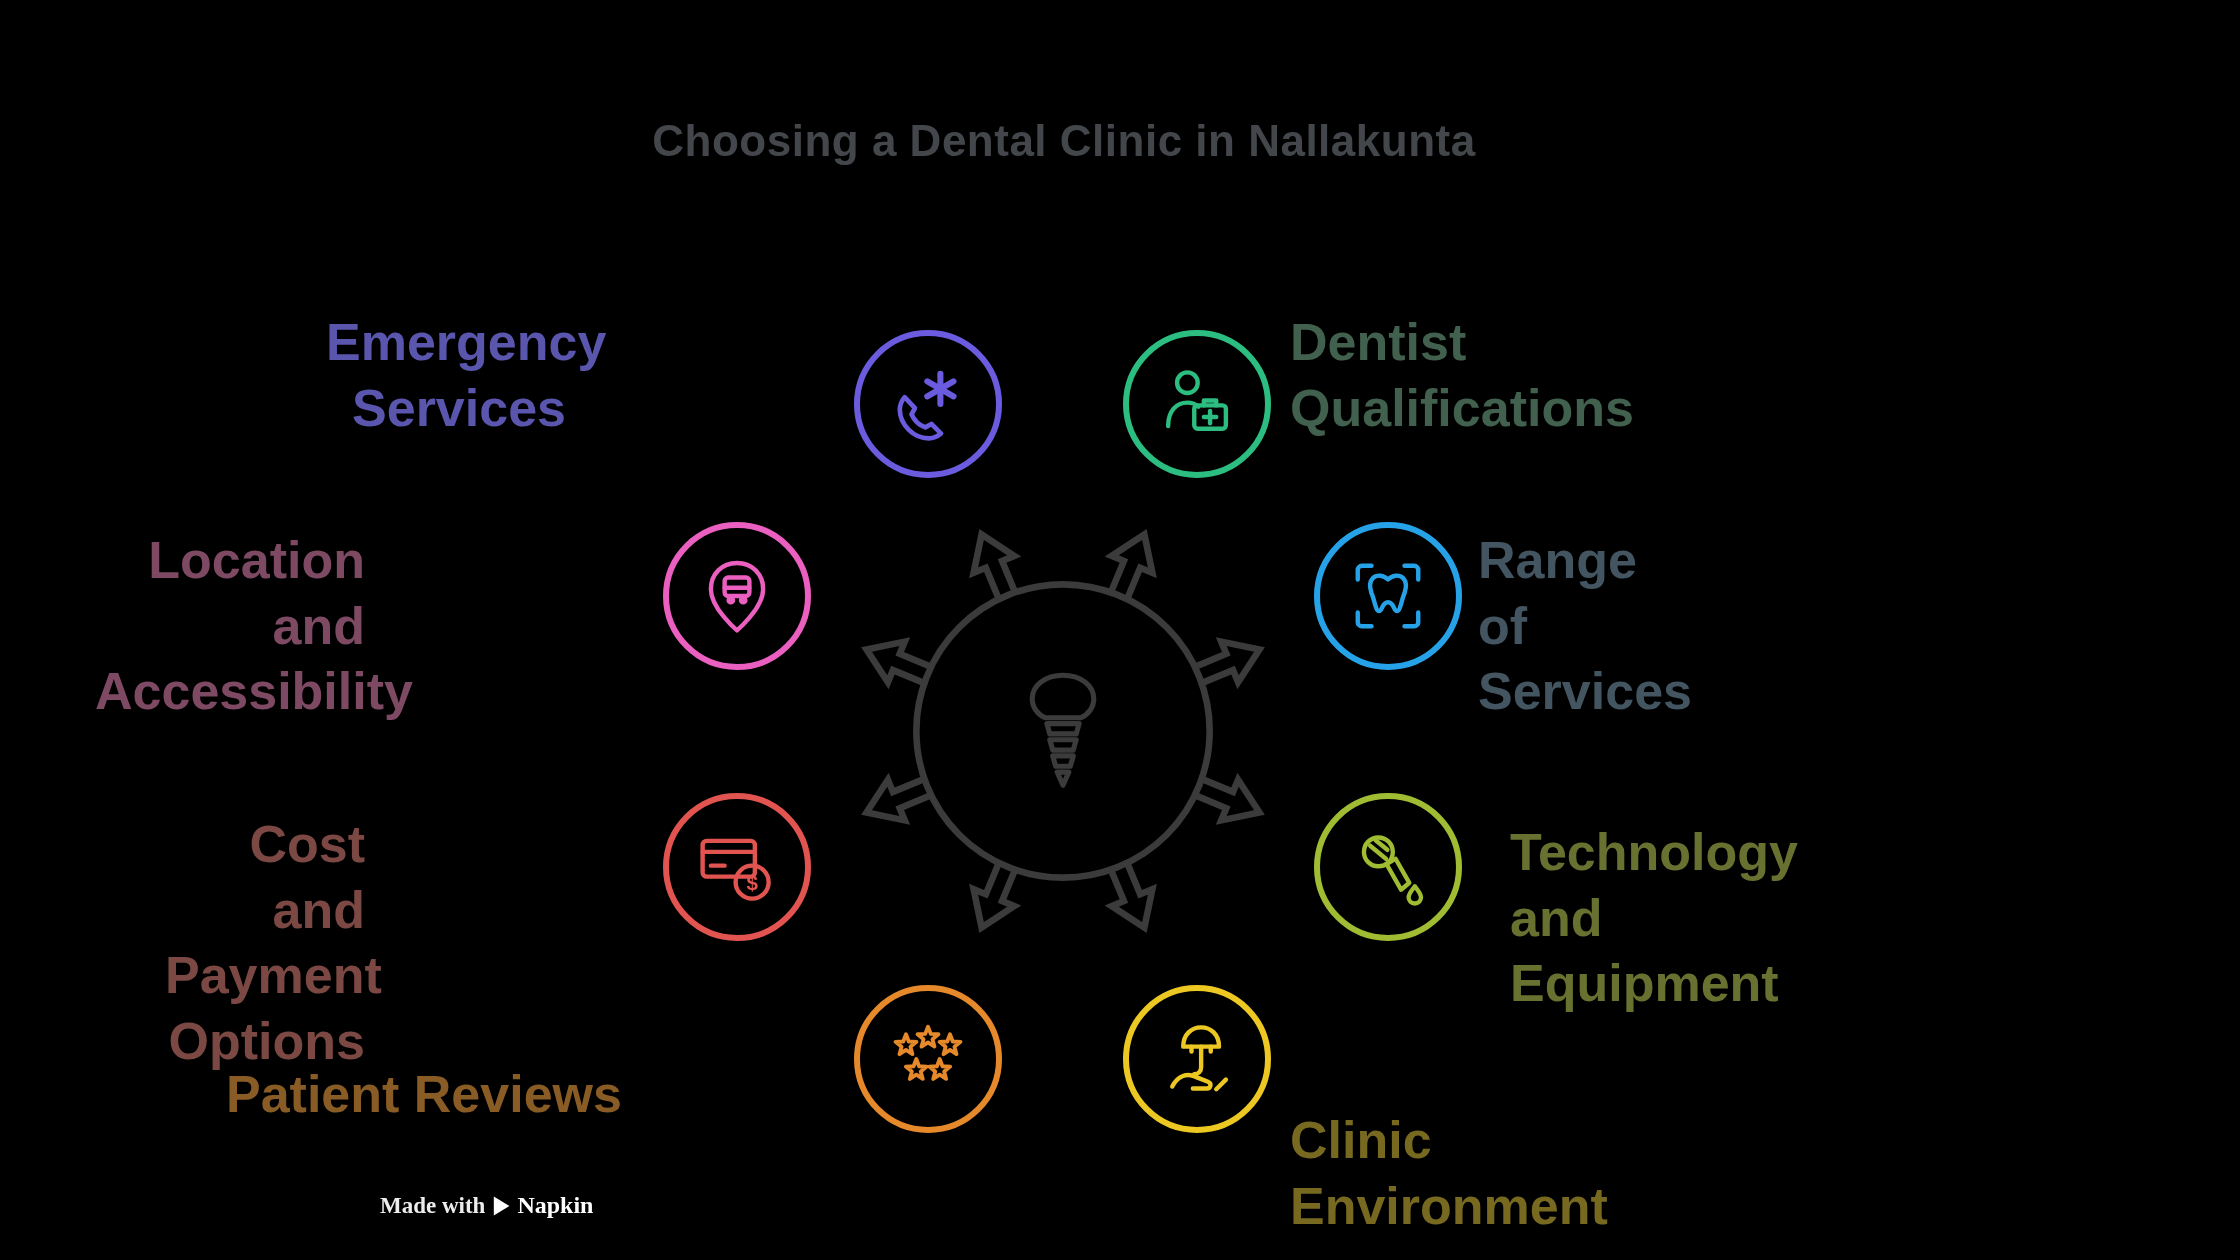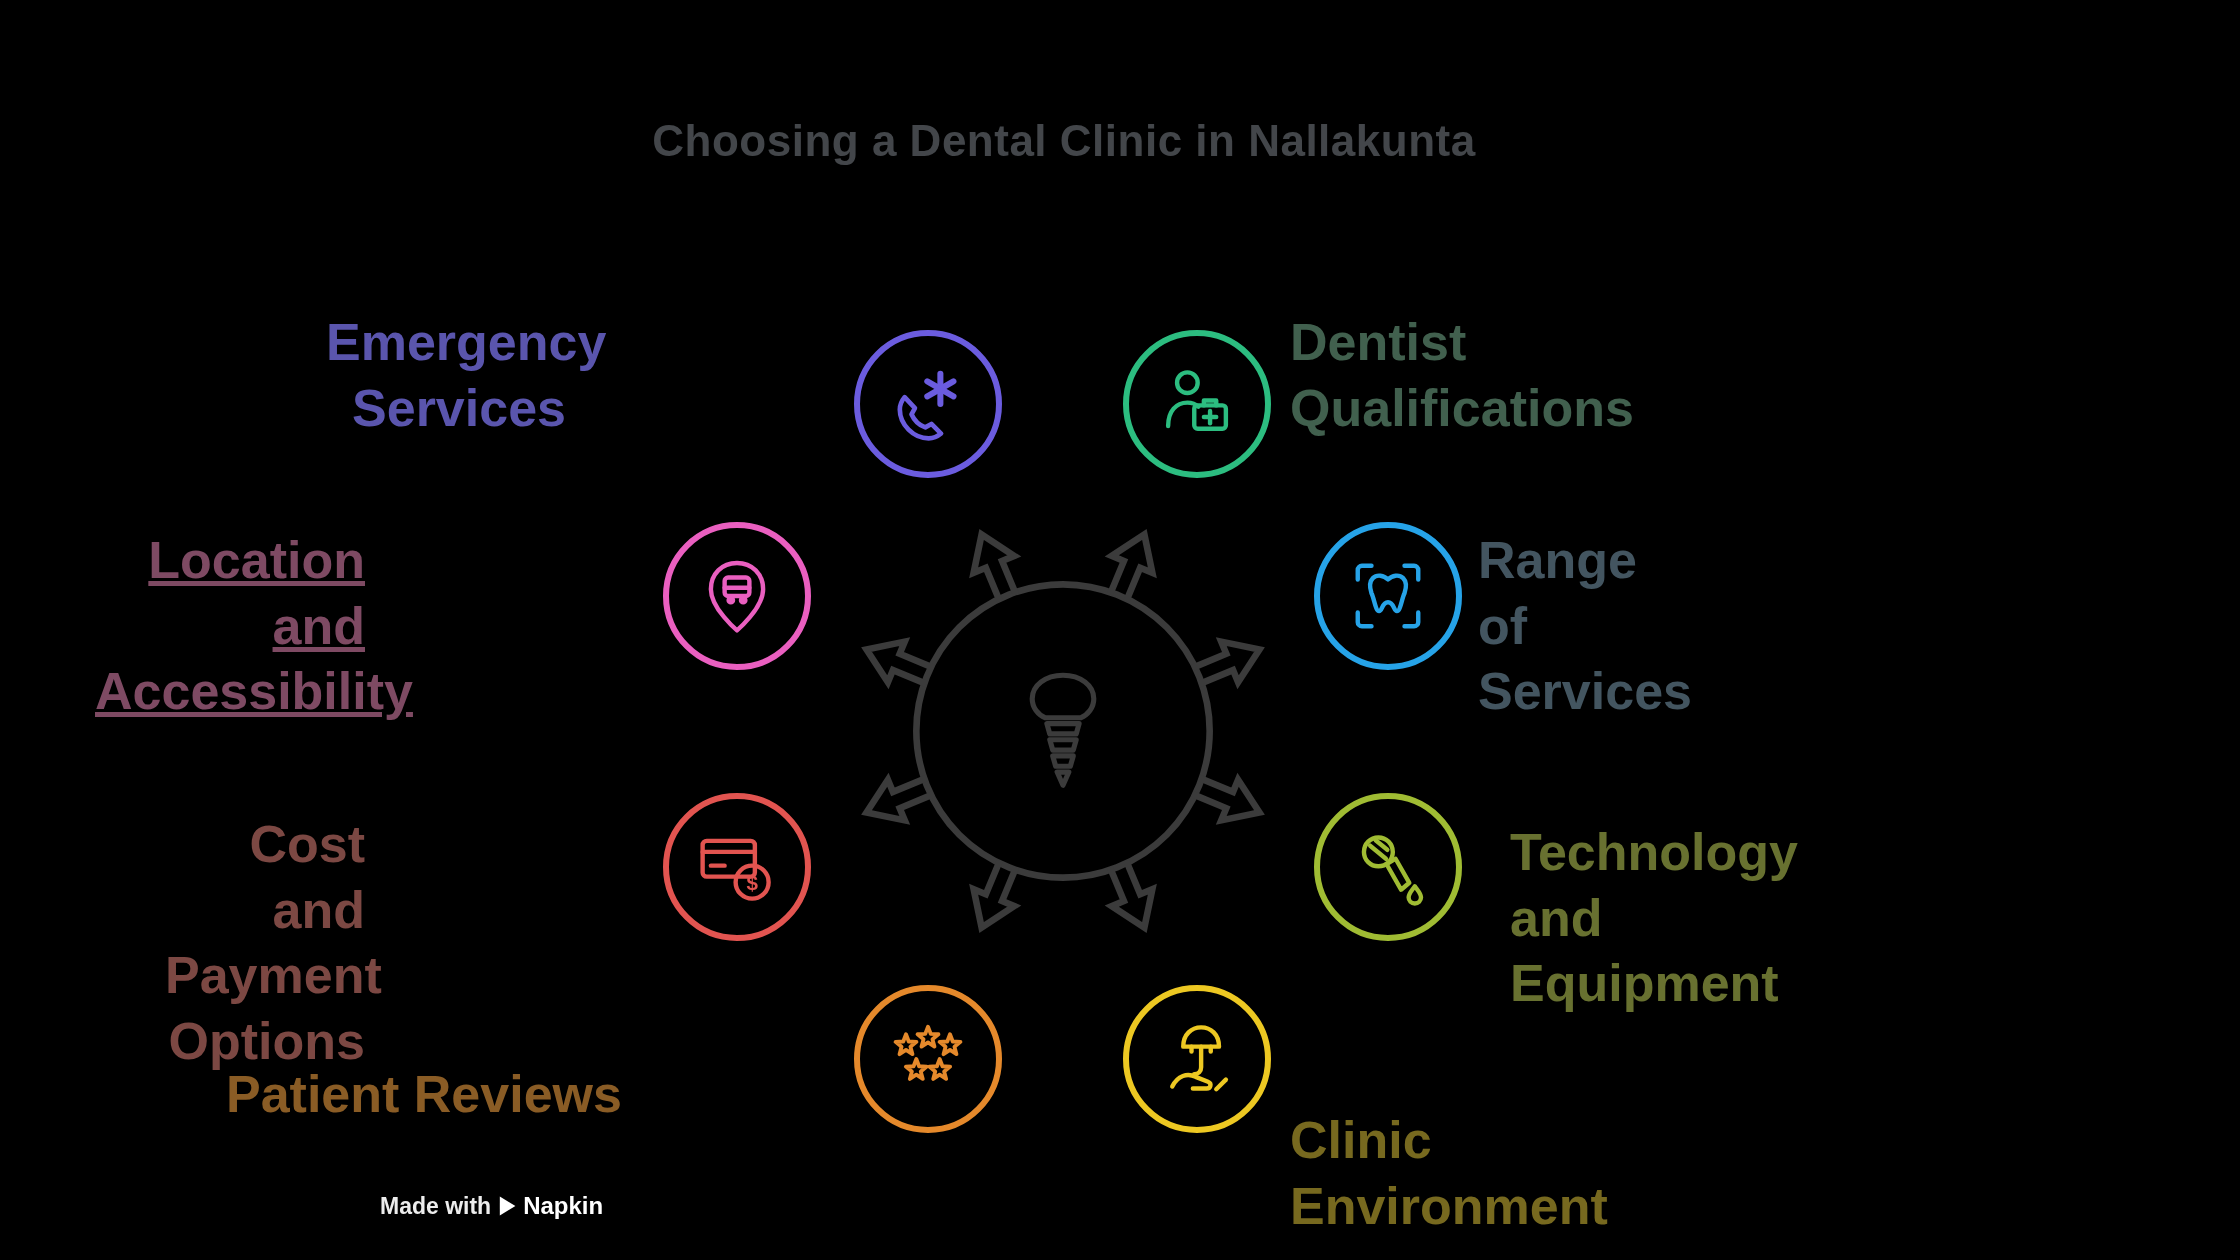--- a/index.html
+++ b/index.html
@@ -29,34 +29,34 @@
   .node--reviews   { color:#e5892b; left:854px;  top:985px; }
   .node--clinic    { color:#edc822; left:1123px; top:985px; }
 
   
   .label {
     position:absolute; font-weight:bold; font-size:52px; line-height:1.26;
   }
   .label--r { text-align:right; }
   .label--emergency { right:1407px; top:310px;  width:240px; color:#5a55ad; }
   .label--dentist   { left:1290px;  top:310px;  width:310px; color:#41604e; }
-  .label--location  { right:1608px; top:528px;  width:270px; color:#7e4a63;text-decoration:underline; }
+  .label--location  { right:1608px; top:528px;  width:270px; color:#7e4a63; }
   .label--range     { left:1478px;  top:528px;  width:200px; color:#435560; }
   .label--cost      { right:1608px; top:812px;  width:200px; color:#7c4843; }
   .label--tech      { left:1510px;  top:820px;  width:320px; color:#687130; }
   .label--reviews   { right:1407px; top:1062px; width:340px; color:#8a5c25; white-space:nowrap; }
   .label--clinic    { left:1290px;  top:1108px; width:260px; color:#77691f; }
 
   
   .hub { position:absolute; left:843px; top:511px; width:440px; height:440px; }
 
   
   .footer {
     position:absolute; left:380px; top:1192px;
-    display:flex; align-items:center; gap:4px;
+    display:flex; align-items:center; gap:4px;font-family:Liberation Serif, serif;
   }
   .footer .made-with { color:#ededed; font-size:23px; font-weight:bold; }
   .footer .brand { color:#ffffff; font-size:24px; font-weight:bold;text-align:right; }
   .footer svg { width:24px; height:24px; display:block; }
 </style>
 </head>
 <body>
 
 <div class="stage">
 

